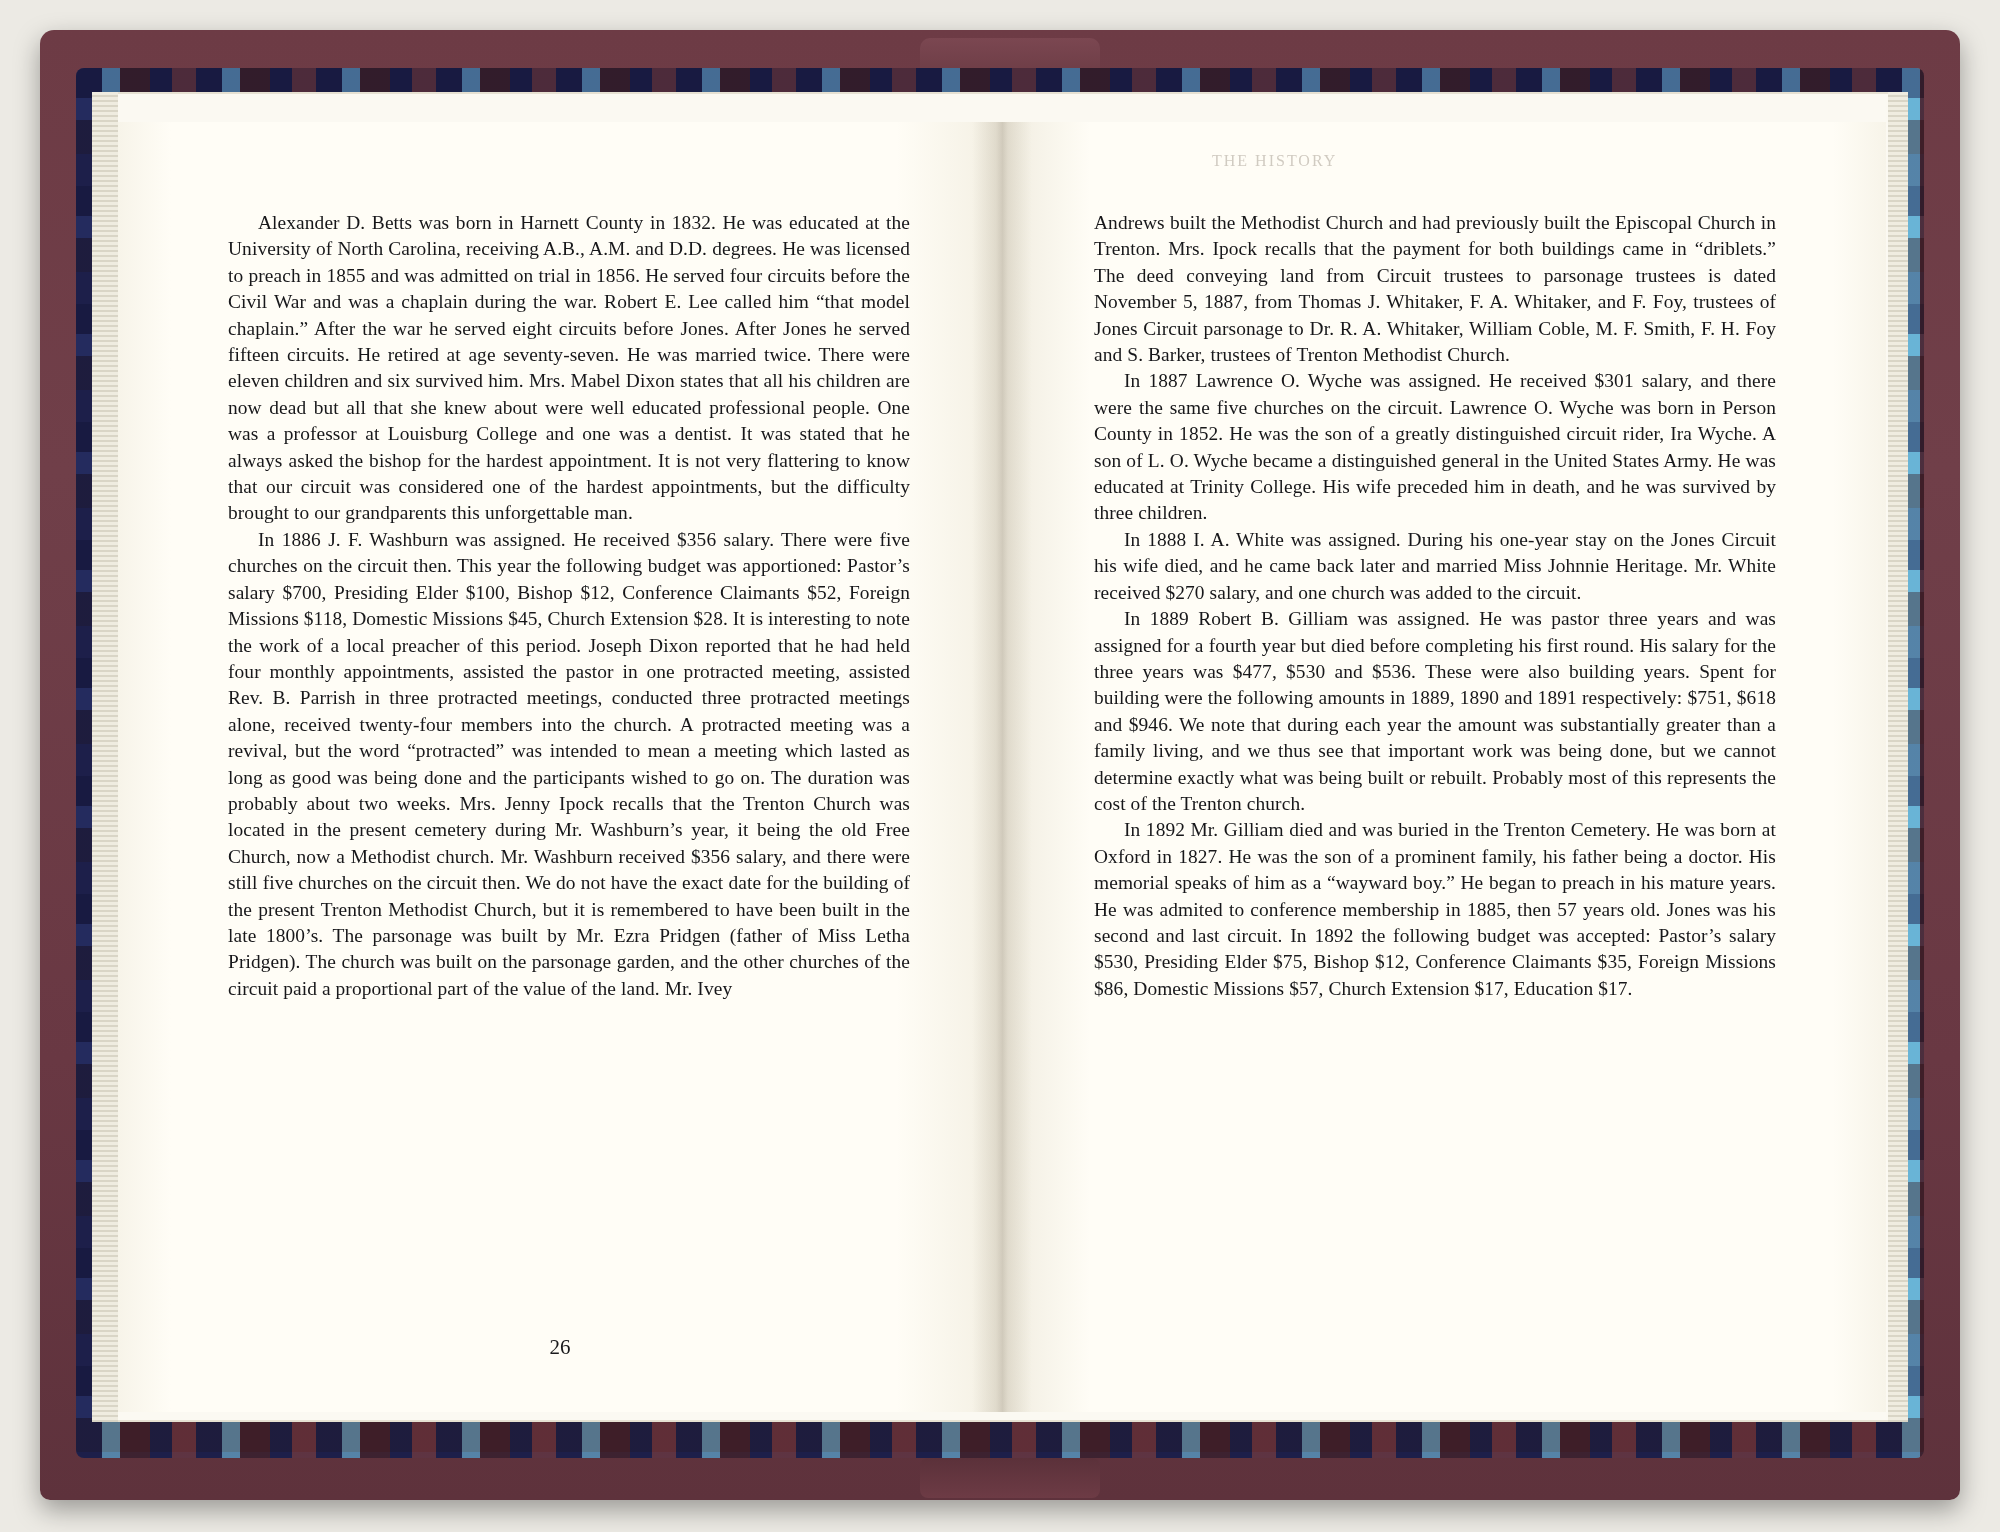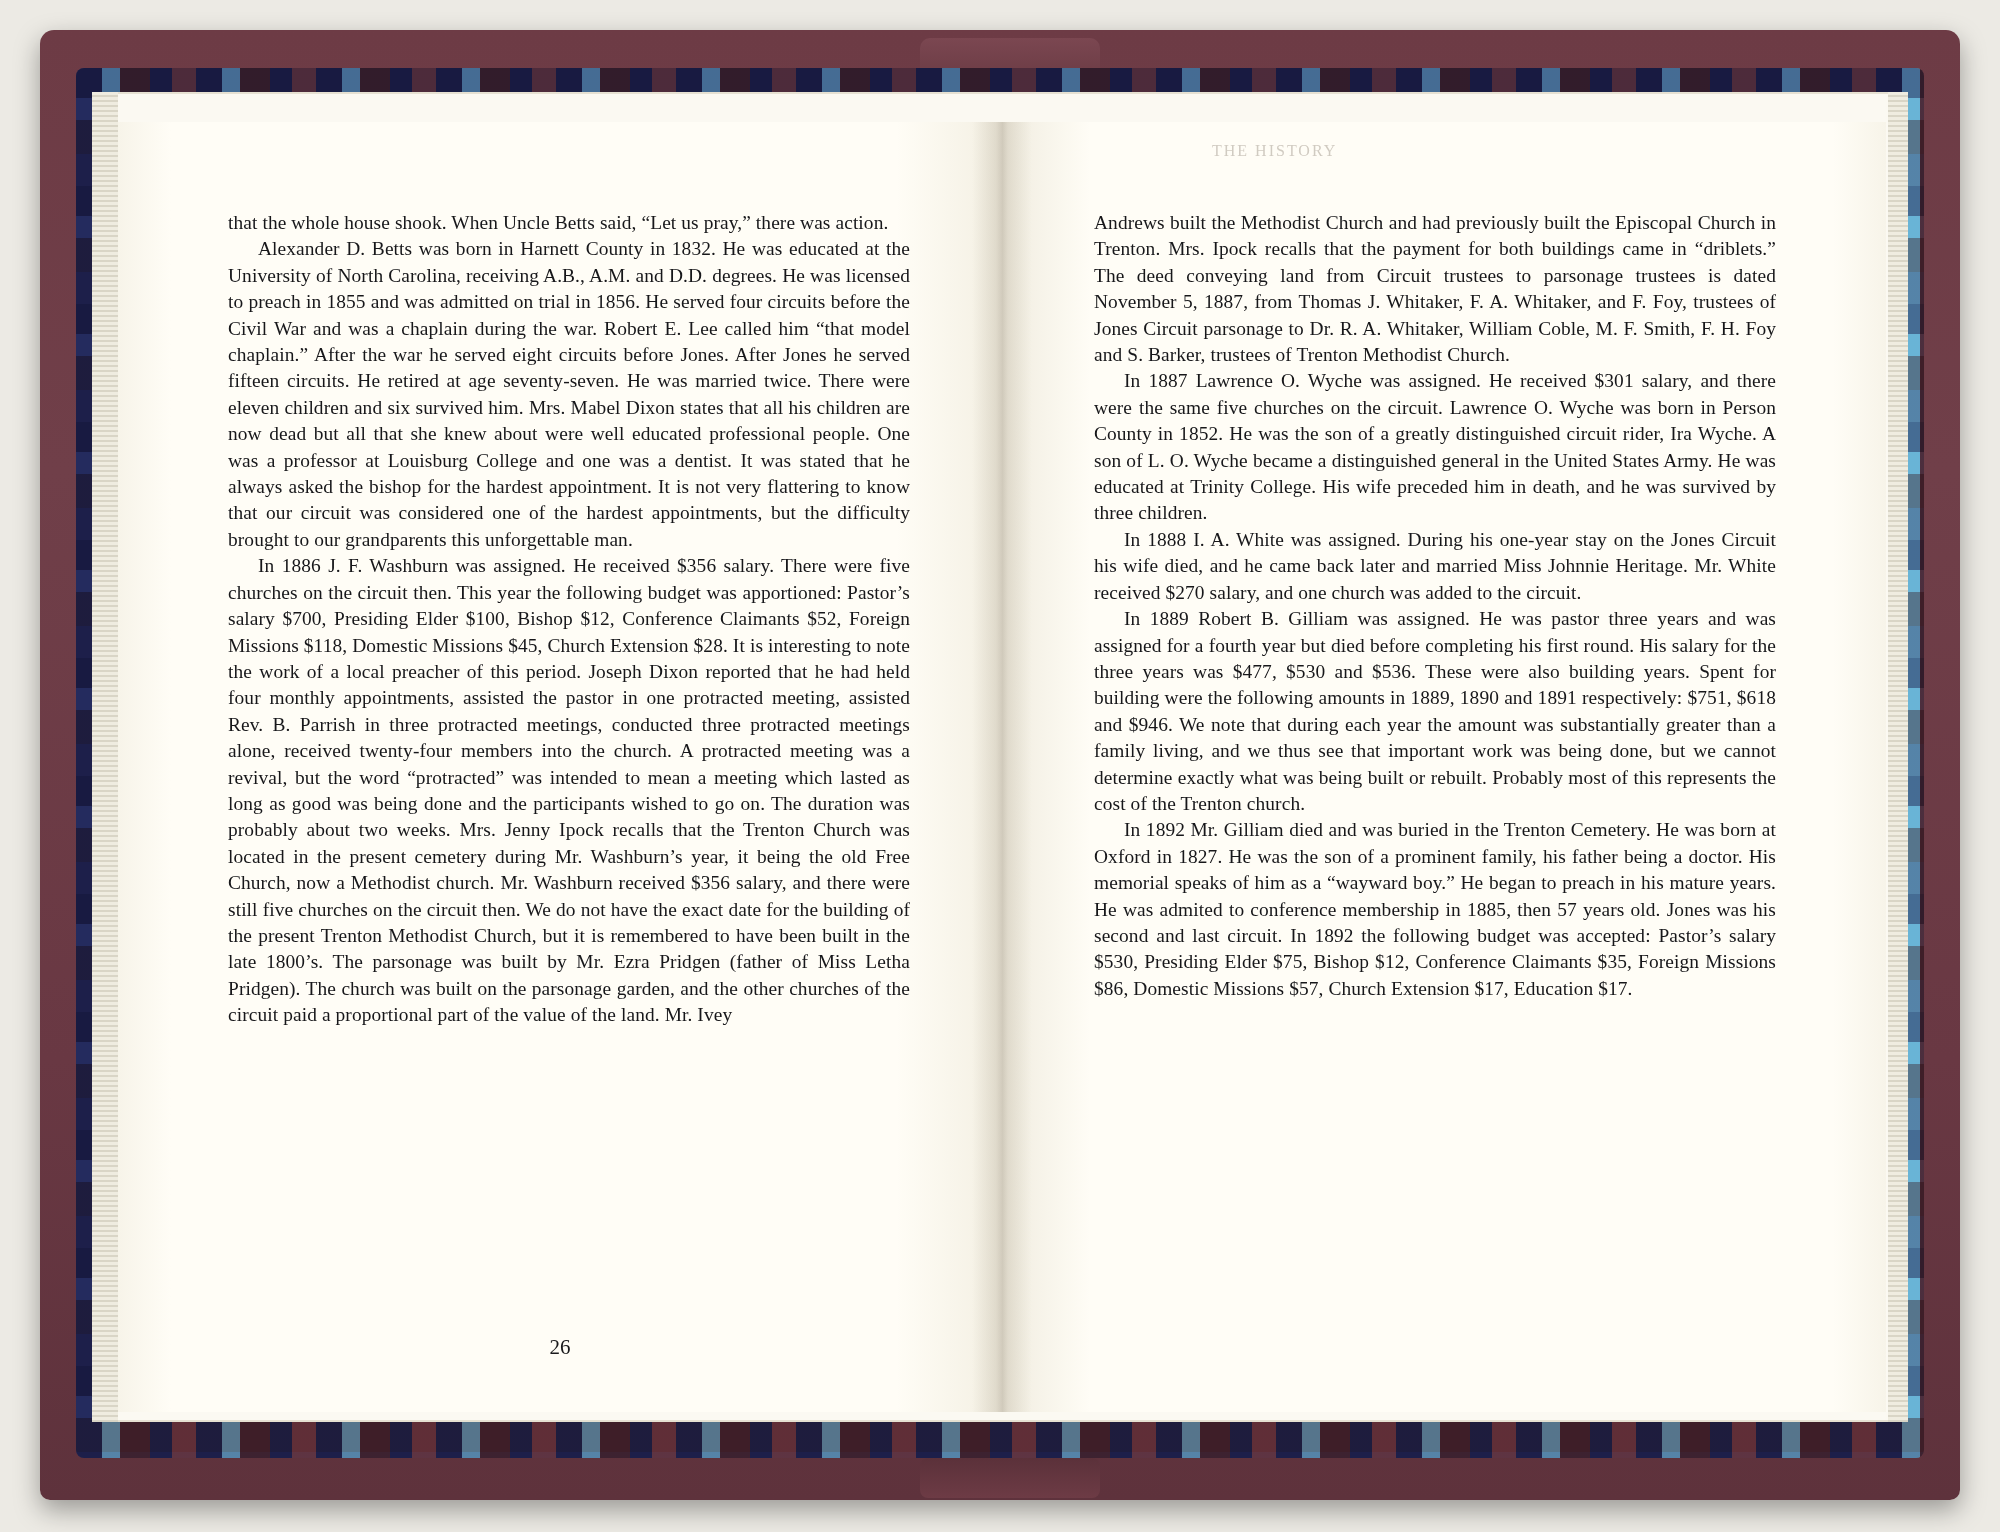--- a/index.html
+++ b/index.html
@@ -177,21 +177,21 @@
     left: 0;
     text-align: center;
     font-family: "Liberation Serif", serif;
     font-size: 21px;
     color: #1a1a1c;
   }
 
   
   .ghost-header {
     position: absolute;
-    top: 20px;
+    top: 30px;
     left: 210px;
     font-size: 16px;
     color: rgba(120,110,95,0.35);
     letter-spacing: 2px;
     font-family: "Liberation Serif", serif;
     user-select: none;
   }
 </style>
 </head>
 <body>
@@ -206,21 +206,20 @@
     <div class="endpaper"></div>
 
     <div class="leaves"></div>
     <div class="leaves-edge"></div>
     <div class="leaves-edge-r"></div>
 
     <div class="spread">
 
       <div class="page left">
         <div class="body-text">
-          <p class="noindent">that the whole house shook. When Uncle Betts said, “Let us pray,” there was action.</p>
           <p>Alexander D. Betts was born in Harnett County in 1832. He was educated at the University of North Carolina, receiving A.B., A.M. and D.D. degrees. He was licensed to preach in 1855 and was admitted on trial in 1856. He served four circuits before the Civil War and was a chaplain during the war. Robert E. Lee called him “that model chaplain.” After the war he served eight circuits before Jones. After Jones he served fifteen circuits. He retired at age seventy-seven. He was married twice. There were eleven children and six survived him. Mrs. Mabel Dixon states that all his children are now dead but all that she knew about were well educated professional people. One was a professor at Louisburg College and one was a dentist. It was stated that he always asked the bishop for the hardest appointment. It is not very flattering to know that our circuit was considered one of the hardest appointments, but the difficulty brought to our grandparents this unforgettable man.</p>
           <p>In 1886 J. F. Washburn was assigned. He received $356 salary. There were five churches on the circuit then. This year the following budget was apportioned: Pastor’s salary $700, Presiding Elder $100, Bishop $12, Conference Claimants $52, Foreign Missions $118, Domestic Missions $45, Church Extension $28. It is interesting to note the work of a local preacher of this period. Joseph Dixon reported that he had held four monthly appointments, assisted the pastor in one protracted meeting, assisted Rev. B. Parrish in three protracted meetings, conducted three protracted meetings alone, received twenty-four members into the church. A protracted meeting was a revival, but the word “protracted” was intended to mean a meeting which lasted as long as good was being done and the participants wished to go on. The duration was probably about two weeks. Mrs. Jenny Ipock recalls that the Trenton Church was located in the present cemetery during Mr. Washburn’s year, it being the old Free Church, now a Methodist church. Mr. Washburn received $356 salary, and there were still five churches on the circuit then. We do not have the exact date for the building of the present Trenton Methodist Church, but it is remembered to have been built in the late 1800’s. The parsonage was built by Mr. Ezra Pridgen (father of Miss Letha Pridgen). The church was built on the parsonage garden, and the other churches of the circuit paid a proportional part of the value of the land. Mr. Ivey</p>
         </div>
         <div class="folio">26</div>
       </div>
 
       <div class="page right">
         <div class="ghost-header">THE HISTORY</div>
         <div class="body-text">
           <p class="noindent">Andrews built the Methodist Church and had previously built the Episcopal Church in Trenton. Mrs. Ipock recalls that the payment for both buildings came in “driblets.” The deed conveying land from Circuit trustees to parsonage trustees is dated November 5, 1887, from Thomas J. Whitaker, F. A. Whitaker, and F. Foy, trustees of Jones Circuit parsonage to Dr. R. A. Whitaker, William Coble, M. F. Smith, F. H. Foy and S. Barker, trustees of Trenton Methodist Church.</p>

